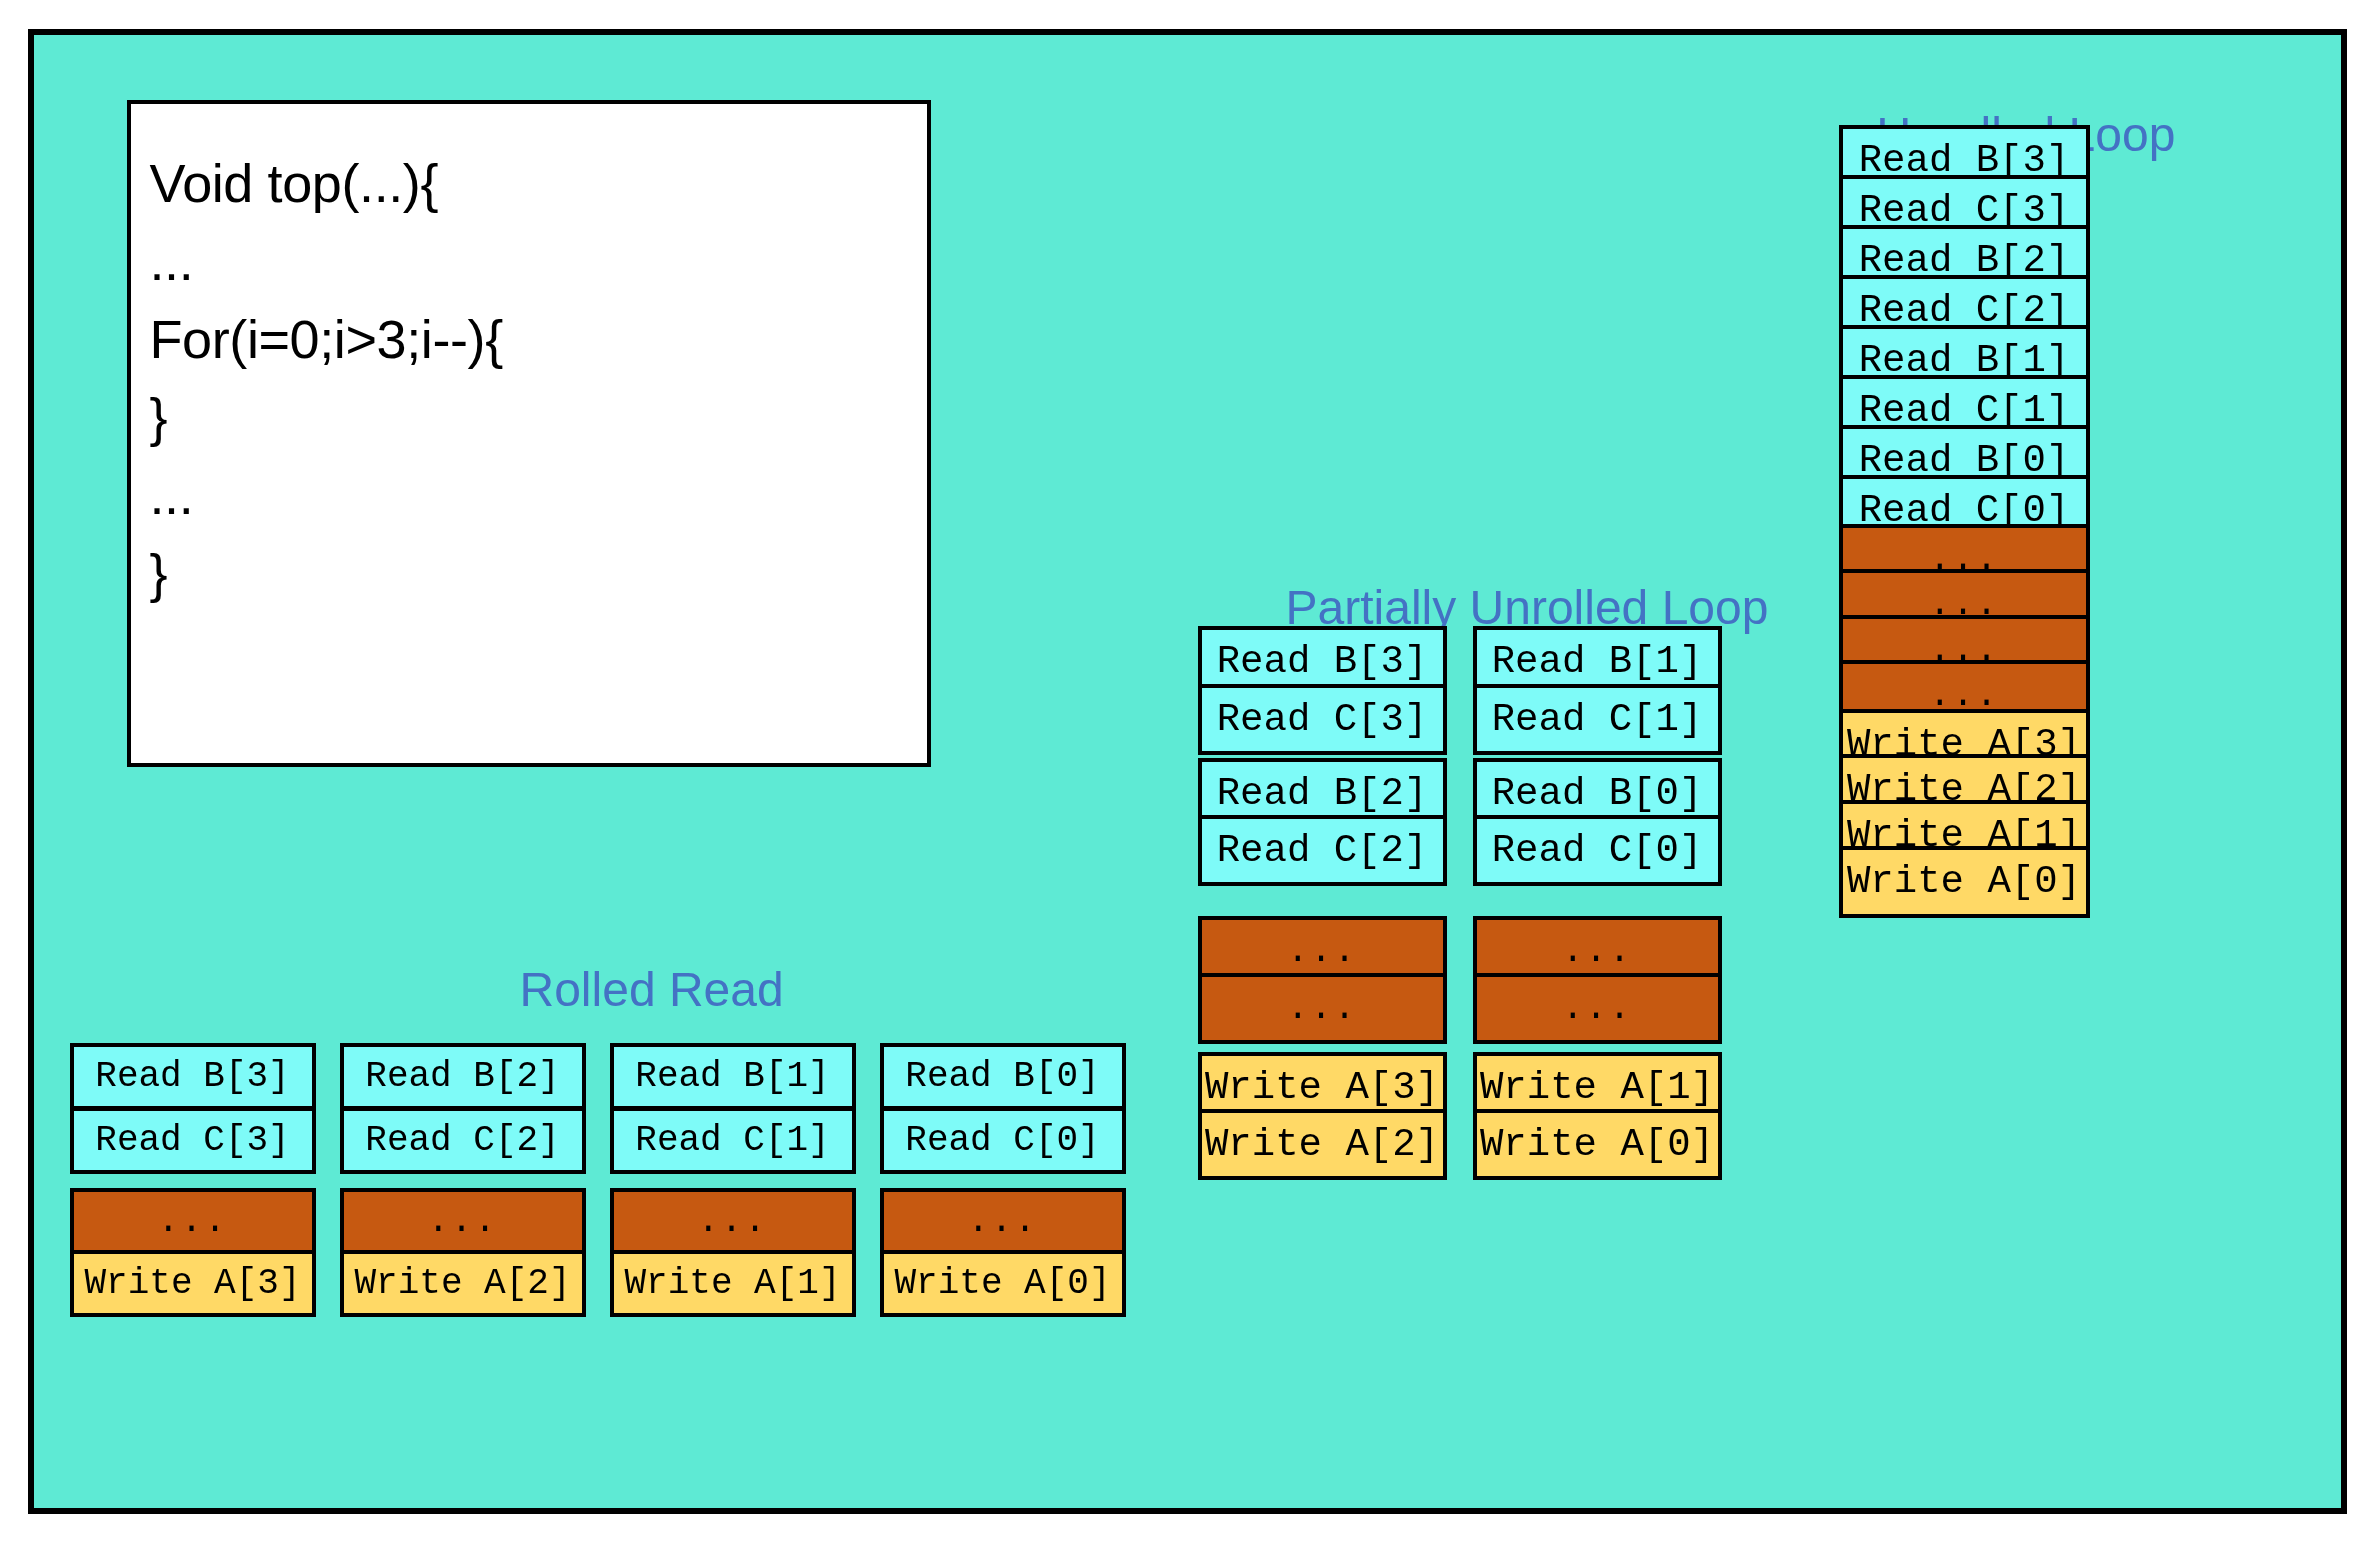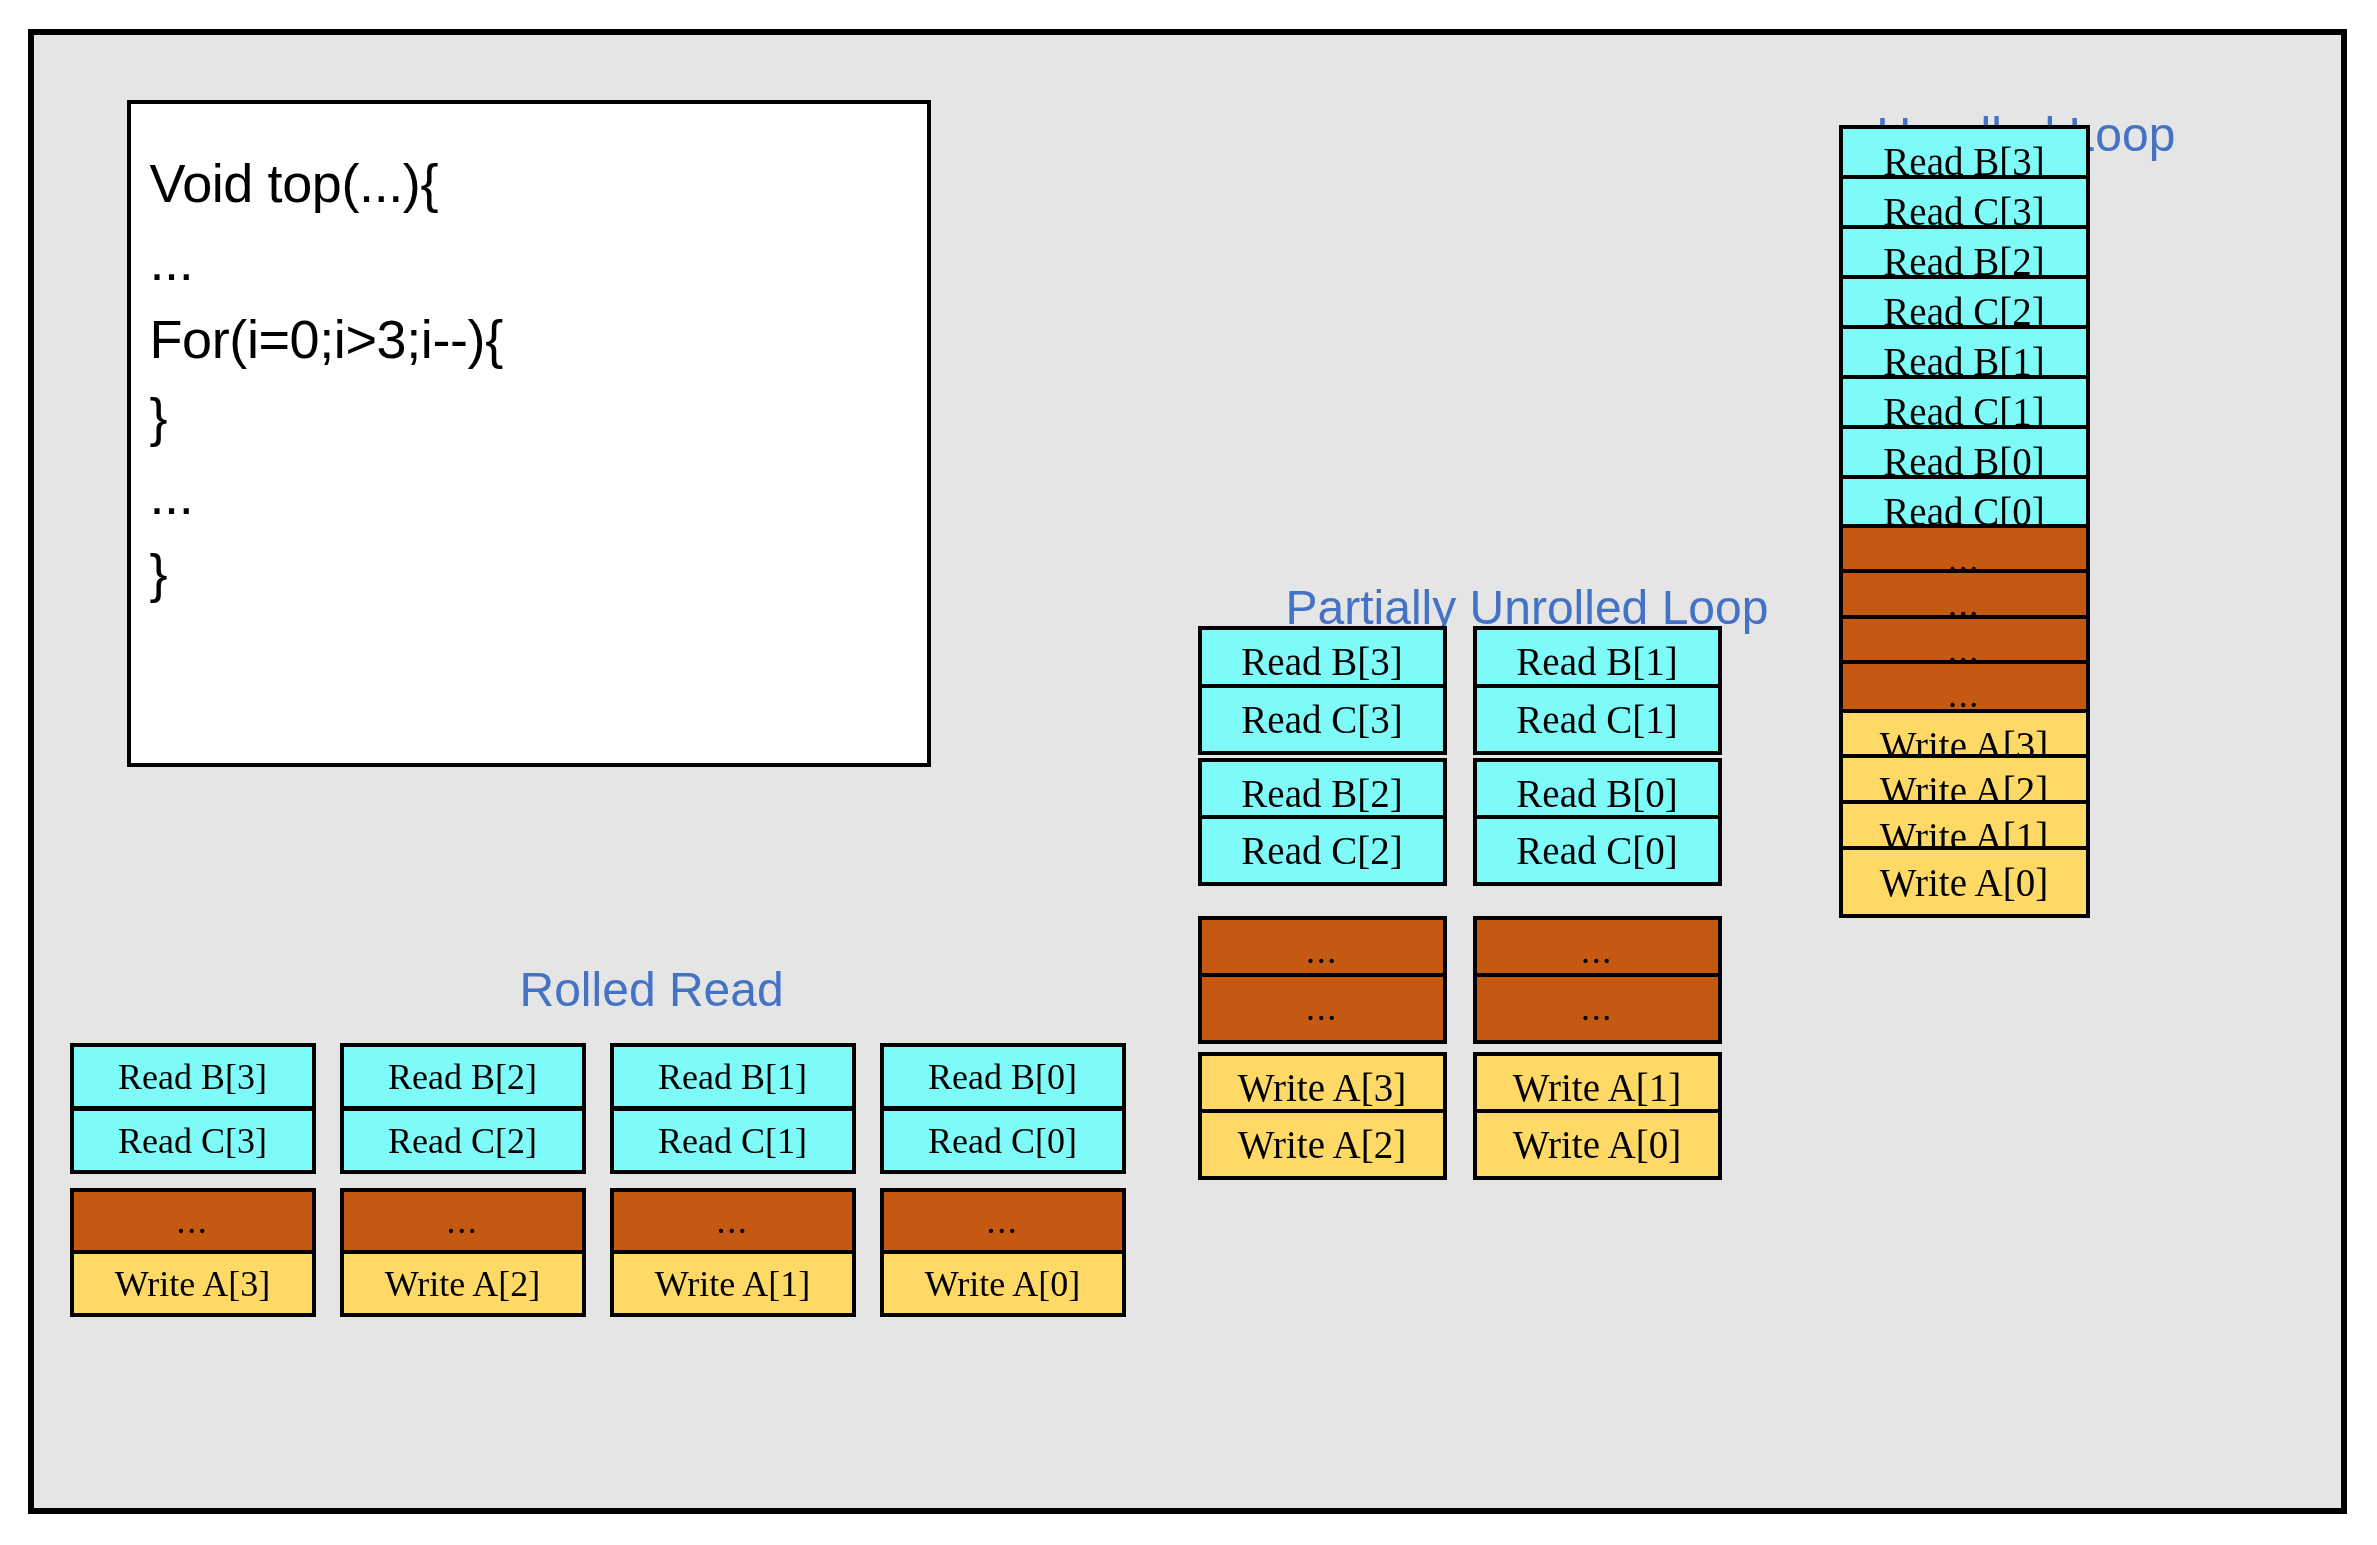--- a/index.html
+++ b/index.html
@@ -24,21 +24,21 @@
 
   
   #outer-frame {
     position: absolute;
     left: 27.5px;
     top: 29px;
     width: 2319px;
     height: 1485px;
     border: 6px solid #000000;
     box-sizing: border-box;
-    background: #e5e5e5;
+    background: #5eead4;
   }
 
   
   #code-box {
     position: absolute;
     left: 93px;
     top: 65px;
     width: 804px;
     height: 667px;
     border: 4.3px solid #000000;
@@ -69,21 +69,21 @@
   #title-unrolled    { left: 1843px; top: 74px;   }
 
   
   .node {
     position: absolute;
     box-sizing: border-box;
     border: 4.3px solid #000000;
     display: flex;
     align-items: center;
     justify-content: center;
-    font-family: Liberation Serif, serif;
+    font-family: Liberation Mono, monospace;
     color: #000000;
     white-space: nowrap;
     overflow: hidden;
   }
   .node.read  { background: #7EFBF8; }
   .node.skip  { background: #C65911; }
   .node.write { background: #FFD966; }
 
   
   .rolled .node {

